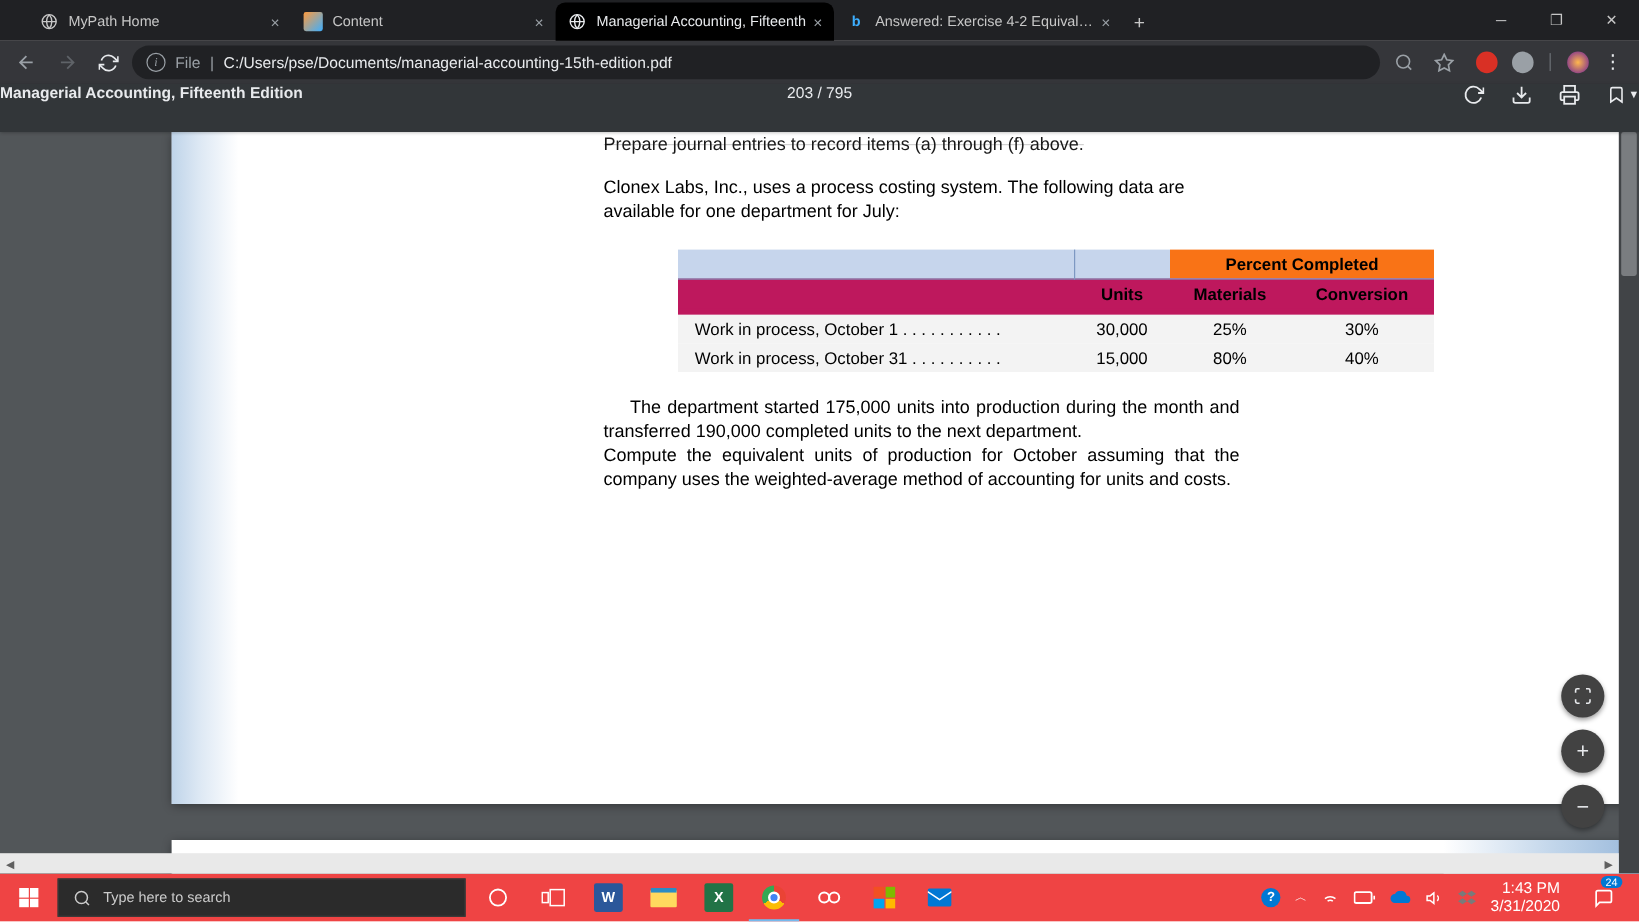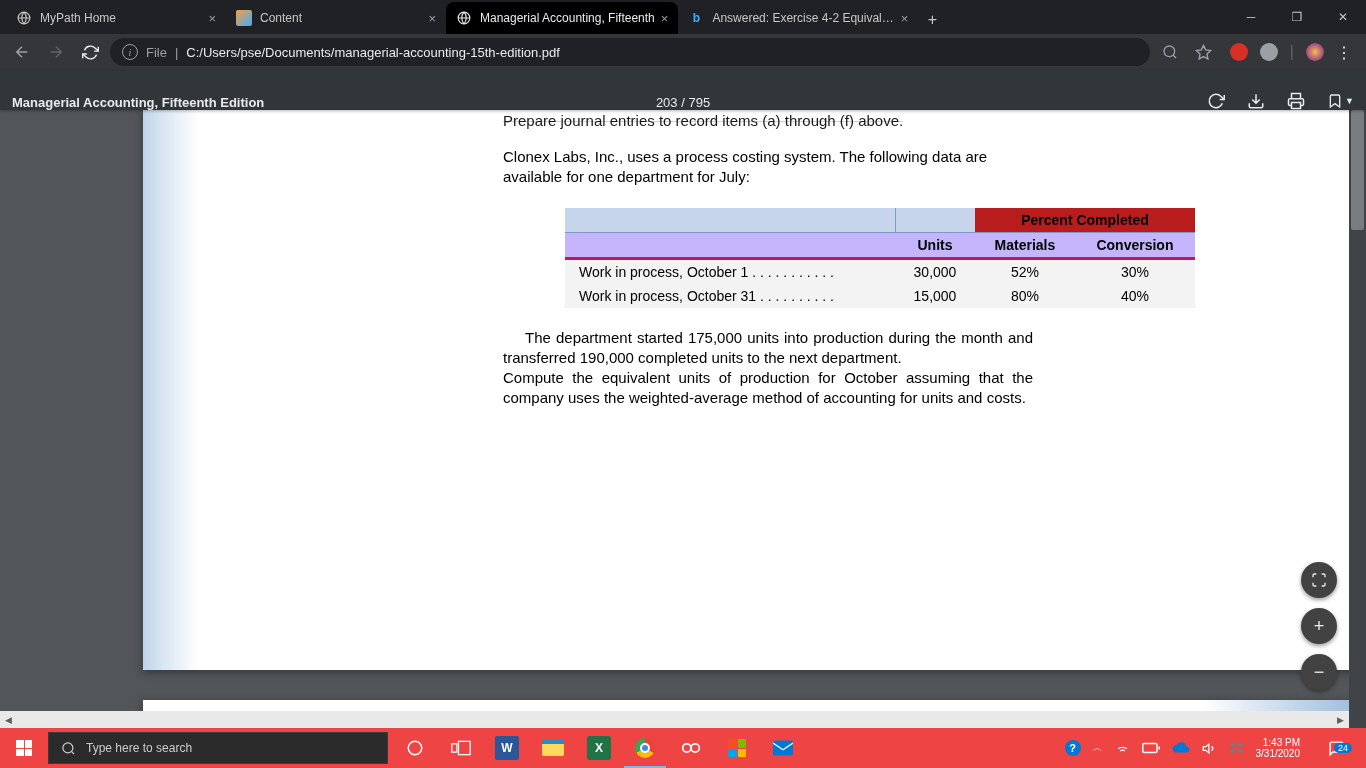--- a/index.html
+++ b/index.html
@@ -1,38 +1,38 @@
 <!DOCTYPE html>
 <html><head>
 <meta charset="utf-8">
 <style>
 * { margin:0; padding:0; box-sizing:border-box; font-family:"Segoe UI",Arial,sans-serif; }
 html,body { width:1366px; height:768px; overflow:hidden; background:#fff; }
 
 
-.tab-strip { height:34px; background:#202124; display:flex; align-items:flex-end; padding-left:6px; }
+.tab-strip { height:34px; background:#202124; display:flex; align-items:flex-end; padding-left:23px; }
 .tab { display:flex; align-items:center; height:32px; padding:0 10px; min-width:220px; max-width:240px; font-size:12px; color:#c7c7c7; border-top-left-radius:8px; border-top-right-radius:8px; position:relative; }
 .tab.active { background:#000000; color:#e8eaed; }
 .tab .favicon { width:16px; height:16px; margin-right:8px; flex-shrink:0; display:flex; align-items:center; justify-content:center; font-size:12px; }
 .tab .tab-title { flex:1; white-space:nowrap; overflow:hidden; text-overflow:ellipsis; }
 .tab .tab-close { margin-left:6px; font-size:13px; color:#9aa0a6; cursor:pointer; flex-shrink:0; }
 .newtab { width:28px; height:28px; display:flex; align-items:center; justify-content:center; color:#c7c7c7; font-size:16px; cursor:pointer; }
 .win-controls { margin-left:auto; display:flex; height:34px; }
 .win-controls div { width:46px; display:flex; align-items:center; justify-content:center; color:#c7c7c7; font-size:12px; cursor:pointer; }
 
 .addr-bar { height:36px; background:#35363a; display:flex; align-items:center; padding:0 8px; gap:6px; }
 .nav-btn { width:28px; height:28px; display:flex; align-items:center; justify-content:center; color:#9aa0a6; border-radius:50%; cursor:pointer; }
 .nav-btn.enabled { color:#e8eaed; }
 .omnibox { flex:1; height:28px; background:#202124; border-radius:14px; display:flex; align-items:center; padding:0 12px; color:#e8eaed; font-size:13px; gap:8px; }
 .omnibox .info-icon { width:16px; height:16px; border:1px solid #9aa0a6; border-radius:50%; display:flex; align-items:center; justify-content:center; font-size:10px; color:#9aa0a6; font-style:italic; font-family:serif; }
 .ext-icons { display:flex; gap:12px; align-items:center; padding:0 6px; }
 .ext-icons .ico { width:18px; height:18px; border-radius:50%; }
 
 
-.pdf-toolbar { height:40px; background:#323639; color:#e8eaed; display:flex; align-items:flex-end; padding:0 12px; font-size:13px; box-shadow:0 1px 3px rgba(0,0,0,.3); position:relative; z-index:2; }
+.pdf-toolbar { height:40px; background:#323639; color:#e8eaed; display:flex; align-items:flex-start; padding:0 0; font-size:13px; box-shadow:0 1px 3px rgba(0,0,0,.3); position:relative; z-index:2; }
 .pdf-title { font-weight:600; }
 .pdf-page { position:absolute; left:50%; transform:translateX(-50%); }
 .pdf-actions { margin-left:auto; display:flex; gap:22px; align-items:center; color:#e8eaed; }
 .pdf-actions span { cursor:pointer; display:flex; align-items:center; }
 
 
 .pdf-viewport { height:calc(768px - 34px - 36px - 40px - 40px); background:#525659; position:relative; overflow:hidden; }
 .pdf-scroll-v { position:absolute; right:0; top:0; width:17px; height:100%; background:#414447; }
 .pdf-scroll-v .thumb { position:absolute; right:2px; top:0; width:13px; height:120px; background:#7a7d80; border-radius:2px; }
 .pdf-scroll-h { position:absolute; left:0; bottom:0; right:17px; height:17px; background:#e9e9e9; }
@@ -48,45 +48,45 @@
 .content { margin-left:360px; width:530px; padding-top:2px; font-family:"Times New Roman",serif; color:#000; }
 .truncated { color:#000; font-size:15px; text-decoration:line-through; text-decoration-color:rgba(0,0,0,.2); opacity:.9; margin-bottom:18px; white-space:nowrap; overflow:hidden; }
 .ex-head { font-family:Arial,sans-serif; font-size:14px; font-weight:700; }
 .ex-head .lo { color:#e6007e; }
 .body-text { font-size:15px; line-height:1.35; }
 .indent { text-indent:22px; }
 .req { font-weight:700; font-style:italic; }
 
 .data-table { margin:20px auto 20px 62px; width:630px; border-collapse:collapse; font-family:Arial,sans-serif; font-size:14px; }
 .data-table th, .data-table td { padding:4px 10px; }
-.data-table thead tr:first-child th { background:#b91c1c; border-bottom:1px solid #7d98c2; }
+.data-table thead tr:first-child th { background:#f97316; border-bottom:1px solid #7d98c2; }
 .data-table thead tr:first-child th:first-child { border-right:1px solid #7d98c2; }
-.data-table thead tr:nth-child(2) th { background:#c4b5fd; border-bottom:3px solid #be185d; }
+.data-table thead tr:nth-child(2) th { background:#be185d; border-bottom:5px solid #be185d; }
 .data-table tbody tr td { background:#f3f3f3; }
 .data-table tbody tr td:first-child { text-align:left; padding-left:14px; }
 .data-table td.num, .data-table th.num { text-align:center; }
 .data-table .span-header { text-align:center; }
 
 
 .float-btn { position:absolute; right:29px; width:36px; height:36px; border-radius:50%; background:#424242; color:#e8eaed; display:flex; align-items:center; justify-content:center; font-size:18px; box-shadow:0 2px 4px rgba(0,0,0,.4); cursor:pointer; }
 .float-fit { bottom:130px; } .float-plus { bottom:84px; } .float-minus { bottom:38px; }
 
 
 .taskbar { height:40px; background:#ef4444; display:flex; align-items:center; color:#fff; font-size:12px; }
 .start { width:48px; height:40px; display:flex; align-items:center; justify-content:center; cursor:pointer; }
 .win-logo { width:16px; height:16px; display:grid; grid-template-columns:1fr 1fr; grid-template-rows:1fr 1fr; gap:1px; }
 .win-logo span { background:#fff; }
 .search-box { width:340px; height:32px; background:#2b2b2b; display:flex; align-items:center; padding:0 12px; gap:10px; color:#ccc; border:1px solid #3a3a3a; }
 .task-icons { display:flex; height:40px; margin-left:4px; }
 .task-icons .ti { width:46px; display:flex; align-items:center; justify-content:center; cursor:pointer; position:relative; }
 .ti.active::after { content:""; position:absolute; bottom:0; left:2px; right:2px; height:2px; background:#76b9ed; }
 .tray { margin-left:auto; display:flex; align-items:center; height:40px; gap:12px; padding:0 10px; }
-.clock { text-align:right; line-height:1.15; font-size:10px; padding-right:4px; }
+.clock { text-align:right; line-height:1.15; font-size:13px; padding-right:4px; }
 .notif { width:40px; display:flex; align-items:center; justify-content:center; position:relative; }
-.notif .badge { position:absolute; bottom:4px; right:4px; background:#0078d4; color:#fff; border-radius:8px; font-size:9px; padding:0 4px;margin-left:24px; }
+.notif .badge { position:absolute; bottom:17px; right:4px; background:#0078d4; color:#fff; border-radius:8px; font-size:9px; padding:0 4px;margin-left:24px; }
 
 svg { display:block; }
 </style>
 </head>
 <body>
 
 <div class="tab-strip">
   <div class="tab">
     <span class="favicon">
       <svg width="14" height="14" viewBox="0 0 24 24" fill="none" stroke="#c7c7c7" stroke-width="2">
@@ -219,21 +219,21 @@
               <th></th>
               <th class="num">Units</th>
               <th class="num">Materials</th>
               <th class="num">Conversion</th>
             </tr>
           </thead>
           <tbody>
             <tr>
               <td>Work in process, October 1 . . . . . . . . . . .</td>
               <td class="num">30,000</td>
-              <td class="num">52%</td>
+              <td class="num">25%</td>
               <td class="num">30%</td>
             </tr>
             <tr>
               <td>Work in process, October 31 . . . . . . . . . .</td>
               <td class="num">15,000</td>
               <td class="num">80%</td>
               <td class="num">40%</td>
             </tr>
           </tbody>
         </table>

